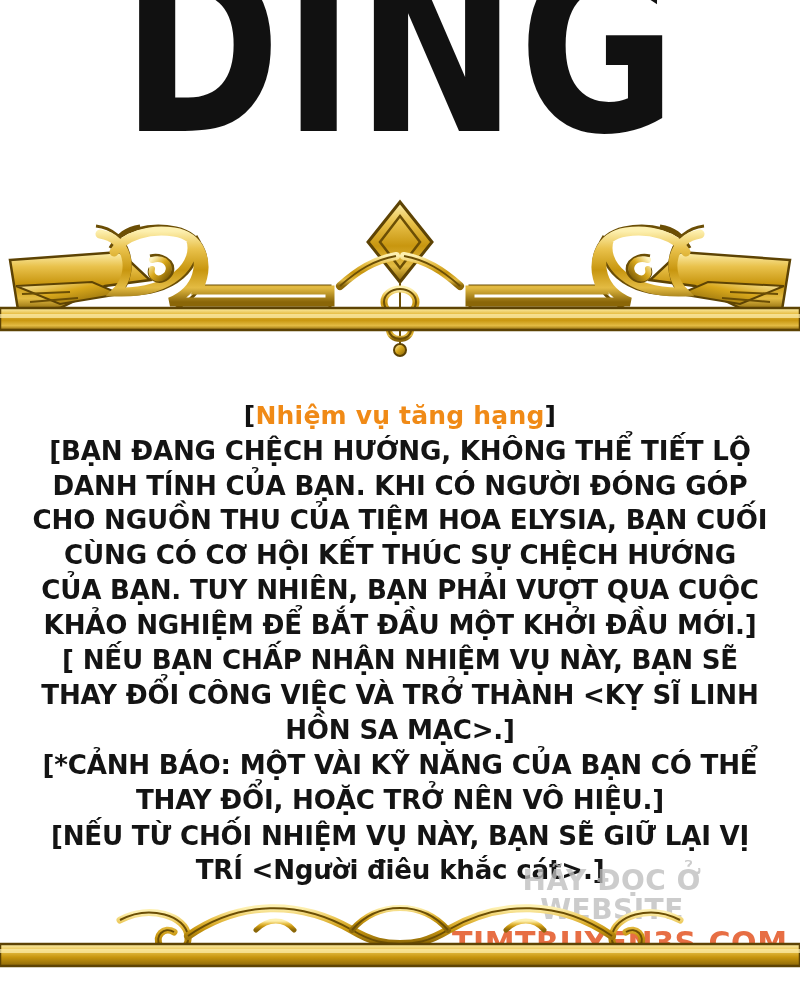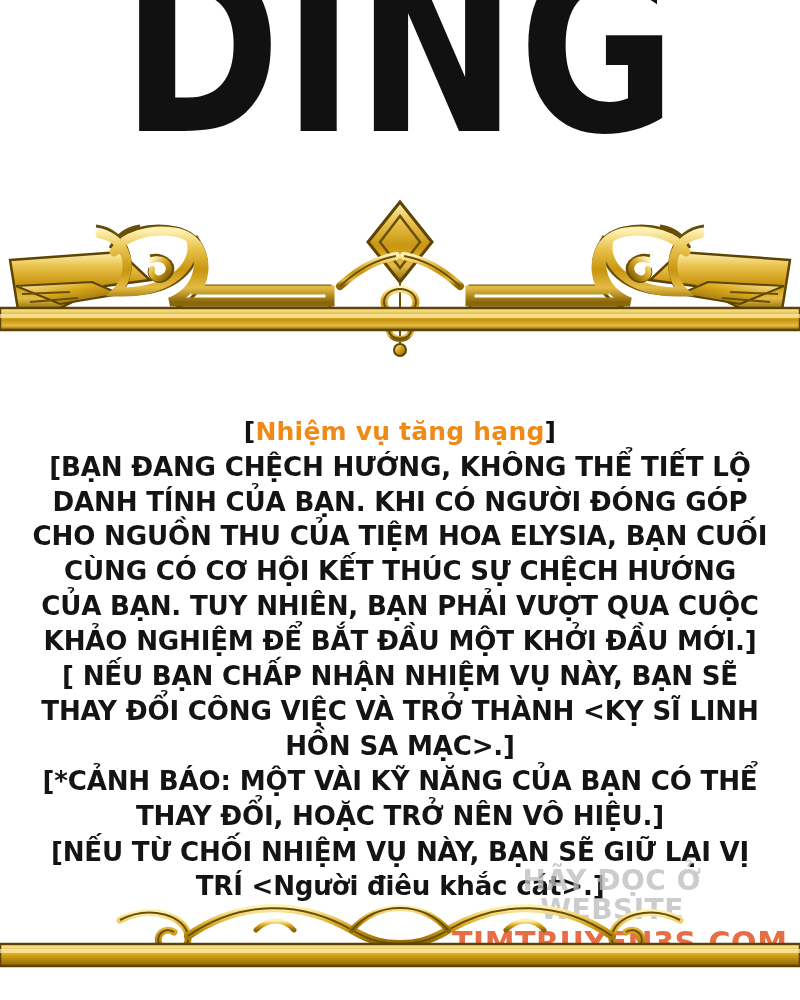--- a/index.html
+++ b/index.html
@@ -57,21 +57,21 @@
     left: 0;
     width: 800px;
     text-align: center;
   }
   .quest-title {
     font-family: "DejaVu Sans", sans-serif;
     font-weight: 700;
     font-size: 25px;
     line-height: 1.28;
     color: #111111;
-    margin: 16px 0 2px 0;
+    margin: 0 0 2px 0;
     letter-spacing: 0.2px;
   }
   .quest-title .hl { color: #f08a16; }
   .body-text {
     font-family: "DejaVu Sans", sans-serif;
     font-weight: 700;
     font-size: 26.5px;
     line-height: 1.31;
     color: #141414;
     margin: 0;

